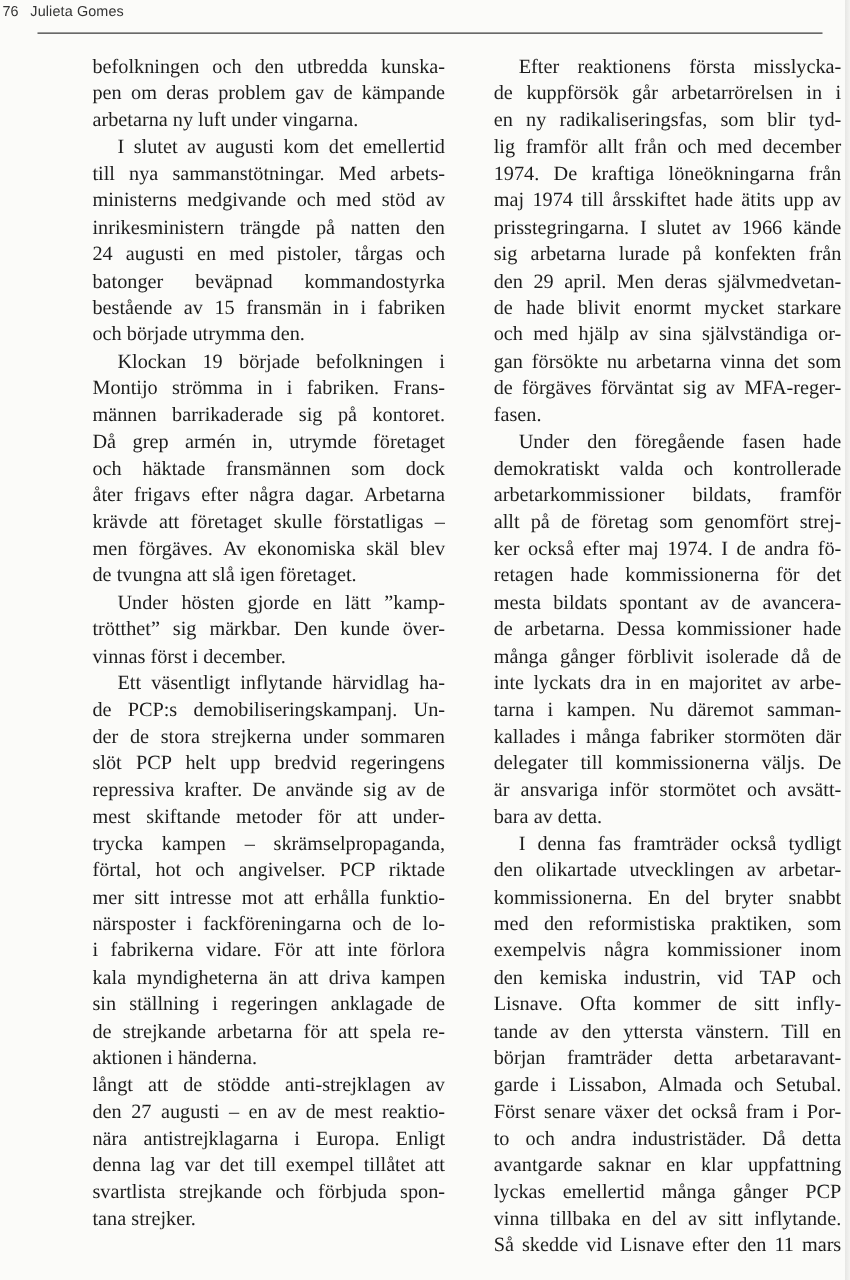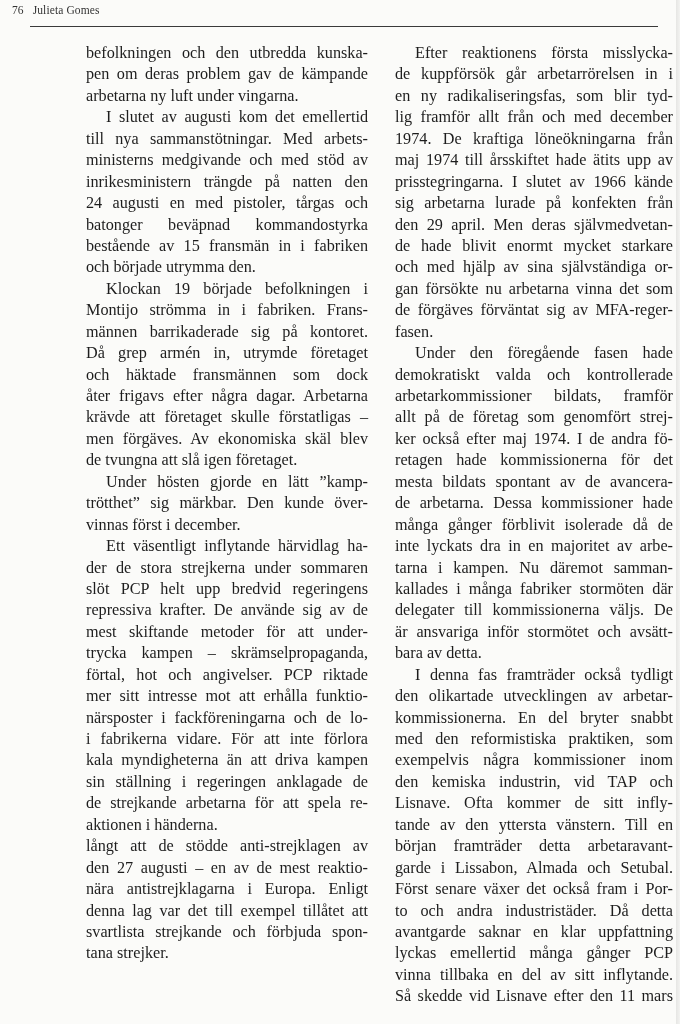--- a/index.html
+++ b/index.html
@@ -8,34 +8,34 @@
     background: #fbfbf9;
     font-family: "Liberation Serif", "DejaVu Serif", serif;
     color: #1d1d1d;
     position: relative;
   }
   .page-edge {
     position: absolute; top: 0; right: 0; width: 4px; height: 1024px;
     background: linear-gradient(to right, #e6e6e4, #f3f3f1);
   }
   .running-head {
-    position: absolute; top: 4px; left: 12px;
-    font-family: Liberation Serif, serif;
+    position: absolute; top: 4px; left: 2px;
+    font-family: Liberation Sans, sans-serif;
     font-size: 11.5px; color: #333; letter-spacing: 0.1px;
   }
   .running-head .folio { margin-right: 6px; }
   .rule {
     position: absolute; top: 26px; left: 30px; width: 628px; height: 0;
     border-top: 1.2px solid #3a3a3a;
   }
   .column {
     position: absolute; top: 43px; width: 282px;
     font-size: 16.2px; line-height: 21.45px;
   }
-  .col-left { left: 86px; }
+  .col-left { left: 74px; }
   .col-right { left: 395px; width: 278px; }
   .line {
     display: block; white-space: nowrap;
     text-align: justify; text-align-last: justify;
     height: 21.45px;
   }
   .line.last { text-align-last: left; }
   .line.indent { padding-left: 20px; }
 </style>
 </head>
@@ -67,20 +67,21 @@
     <span class="line">Då grep armén in, utrymde företaget</span>
     <span class="line">och häktade fransmännen som dock</span>
     <span class="line">åter frigavs efter några dagar. Arbetarna</span>
     <span class="line">krävde att företaget skulle förstatligas –</span>
     <span class="line">men förgäves. Av ekonomiska skäl blev</span>
     <span class="line last">de tvungna att slå igen företaget.</span>
     <span class="line indent">Under hösten gjorde en lätt ”kamp-</span>
     <span class="line">trötthet” sig märkbar. Den kunde över-</span>
     <span class="line last">vinnas först i december.</span>
     <span class="line indent">Ett väsentligt inflytande härvidlag ha-</span>
+    <span class="line">de PCP:s demobiliseringskampanj. Un-</span>
     <span class="line">der de stora strejkerna under sommaren</span>
     <span class="line">slöt PCP helt upp bredvid regeringens</span>
     <span class="line">repressiva krafter. De använde sig av de</span>
     <span class="line">mest skiftande metoder för att under-</span>
     <span class="line">trycka kampen – skrämselpropaganda,</span>
     <span class="line">förtal, hot och angivelser. PCP riktade</span>
     <span class="line">mer sitt intresse mot att erhålla funktio-</span>
     <span class="line">närsposter i fackföreningarna och de lo-</span>
     <span class="line">i fabrikerna vidare. För att inte förlora</span>
     <span class="line">kala myndigheterna än att driva kampen</span>

